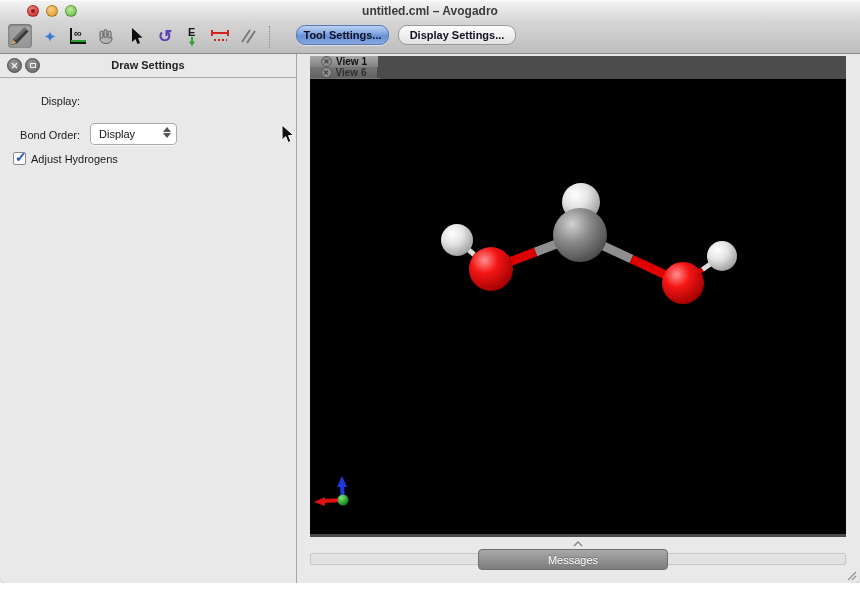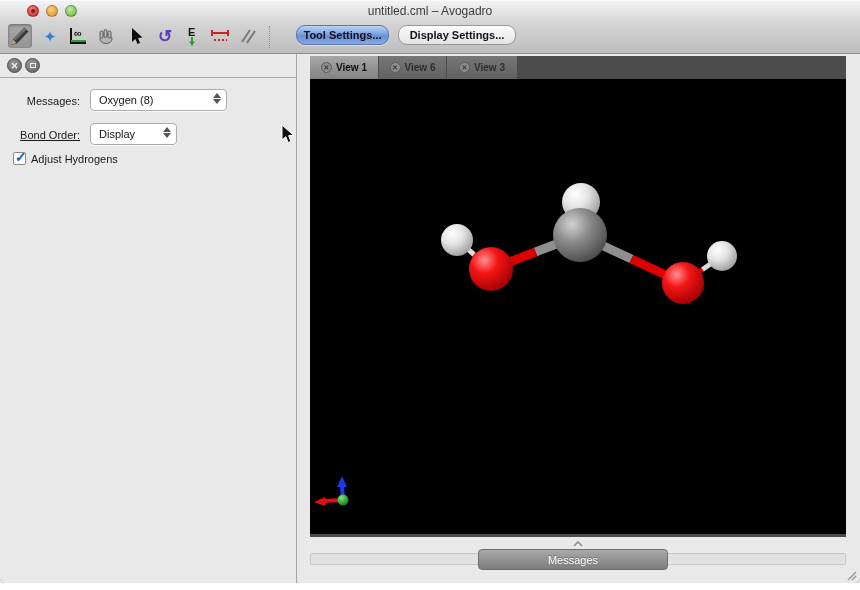--- a/index.html
+++ b/index.html
@@ -11,21 +11,21 @@
   #titlebar { position:absolute; left:0; top:0; width:860px; height:20px;
               background:linear-gradient(#f4f4f4,#d8d8d8); border-top:1px solid #fbfbfb; }
   .light { position:absolute; top:4px; width:12px; height:12px; border-radius:50%;
            border:1px solid rgba(0,0,0,.25); }
   #light-close { left:27px; background:radial-gradient(circle at 40% 35%, #f08a8a, #dc4340 60%, #b33230); }
   #light-close::after { content:""; position:absolute; left:3px; top:3px; width:4px; height:4px;
            border-radius:50%; background:#7c1f1d; }
   #light-min  { left:46px; background:radial-gradient(circle at 40% 35%, #f5d089, #e8a63c 65%, #c2822a); }
   #light-zoom { left:65px; background:radial-gradient(circle at 40% 35%, #c0eba0, #7ec85a 65%, #5ba23e); }
   #window-title { position:absolute; left:0; right:0; top:3px; text-align:center;
-           font-size:12px; font-weight:400; color:#3c3c3c; }
+           font-size:12px; font-weight:700; color:#3c3c3c; }
 
   
   #toolbar { position:absolute; left:0; top:20px; width:860px; height:34px;
              background:linear-gradient(#d7d7d7,#bdbdbd); border-bottom:1px solid #8a8a8a; }
   .tool { position:absolute; top:4px; width:24px; height:24px; display:flex;
           align-items:center; justify-content:center; border-radius:4px; }
   .tool.selected { background:rgba(0,0,0,.22); box-shadow:inset 0 1px 3px rgba(0,0,0,.4); }
   .glyph { font-size:15px; line-height:1; }
   #toolbar-sep { position:absolute; left:269px; top:6px; height:22px; width:0;
                  border-left:1px dotted #8a8a8a; }
@@ -57,31 +57,31 @@
               font-size:11px; color:#111; display:flex; align-items:center; padding-left:8px; }
   .stepper { position:absolute; right:5px; top:3px; width:9px; display:flex;
              flex-direction:column; align-items:center; gap:1px; }
   .stepper .up   { width:0; height:0; border-left:4px solid transparent; border-right:4px solid transparent;
                    border-bottom:5px solid #555; }
   .stepper .down { width:0; height:0; border-left:4px solid transparent; border-right:4px solid transparent;
                    border-top:5px solid #555; }
   #element-dropdown { left:90px; top:35px; width:137px; }
   #element-label    { top:41px; }
   #bond-order-dropdown { left:90px; top:69px; width:87px; }
-  #bond-order-label { top:75px;text-decoration:underline; }
+  #bond-order-label { top:75px; }
   #adjust-hydrogens-row { position:absolute; left:13px; top:98px; display:flex; align-items:center; }
   #adjust-hydrogens-checkbox { width:13px; height:13px; background:#fff; border:1px solid #8a8a8a;
               border-radius:2px; position:relative; }
   #adjust-hydrogens-checkbox .mark { position:absolute; left:1px; top:-4px; font-size:14px;
               font-weight:700; color:#1e56c8; }
   #adjust-hydrogens-label { margin-left:5px; font-size:11px; color:#1a1a1a; }
 
   
   #tabbar { position:absolute; left:310px; top:56px; width:536px; height:23px;
-            background:#4c4c4c; display:flex; }
+            background:#4c4c4c; display:flex;flex-direction:column; }
   .tab { height:23px; display:flex; align-items:center; justify-content:center; gap:4px;
          font-size:10px; font-weight:700; color:#2e2e2e; margin-right:1px;
          background:linear-gradient(#767676,#616161); }
   .tab.active { background:linear-gradient(#a8a8a8,#828282); color:#101010; }
   .tab-close { width:11px; height:11px; border-radius:50%; background:#8e8e8e;
                border:1px solid #5a5a5a; color:#3a3a3a; font-size:7px; font-weight:700;
                display:flex; align-items:center; justify-content:center; }
   #viewport { position:absolute; left:310px; top:79px; width:536px; height:458px;
               background:#000; border-bottom:3px solid #4a4a4a; }
   #viewport svg { display:block; }
@@ -170,30 +170,24 @@
     <div class="tb-btn" id="tool-settings-button">Tool Settings...</div>
     <div class="tb-btn" id="display-settings-button">Display Settings...</div>
   </div>
 
   <div id="left-panel">
     <div id="panel-header">
       <div class="panel-circle" id="panel-close-button">✕</div>
       <div class="panel-circle" id="panel-float-button">
           <span class="sq"></span>
         </div>
-    </div>
-
-    <div class="field-label" id="element-label">Messages:</div>
-    <div class="dropdown" id="element-dropdown">
-      <span>Oxygen (8)</span>
-      <span class="stepper">
-        <span class="up"></span>
-          <span class="down"></span>
-      </span>
-    </div>
+      <div id="panel-title">Draw Settings</div>
+    </div>
+
+    <div class="field-label" id="element-label">Display:</div>
 
     <div class="field-label" id="bond-order-label">Bond Order:</div>
     <div class="dropdown" id="bond-order-dropdown">
       <span>Display</span>
       <span class="stepper">
         <span class="up"></span>
           <span class="down"></span>
       </span>
     </div>
 

